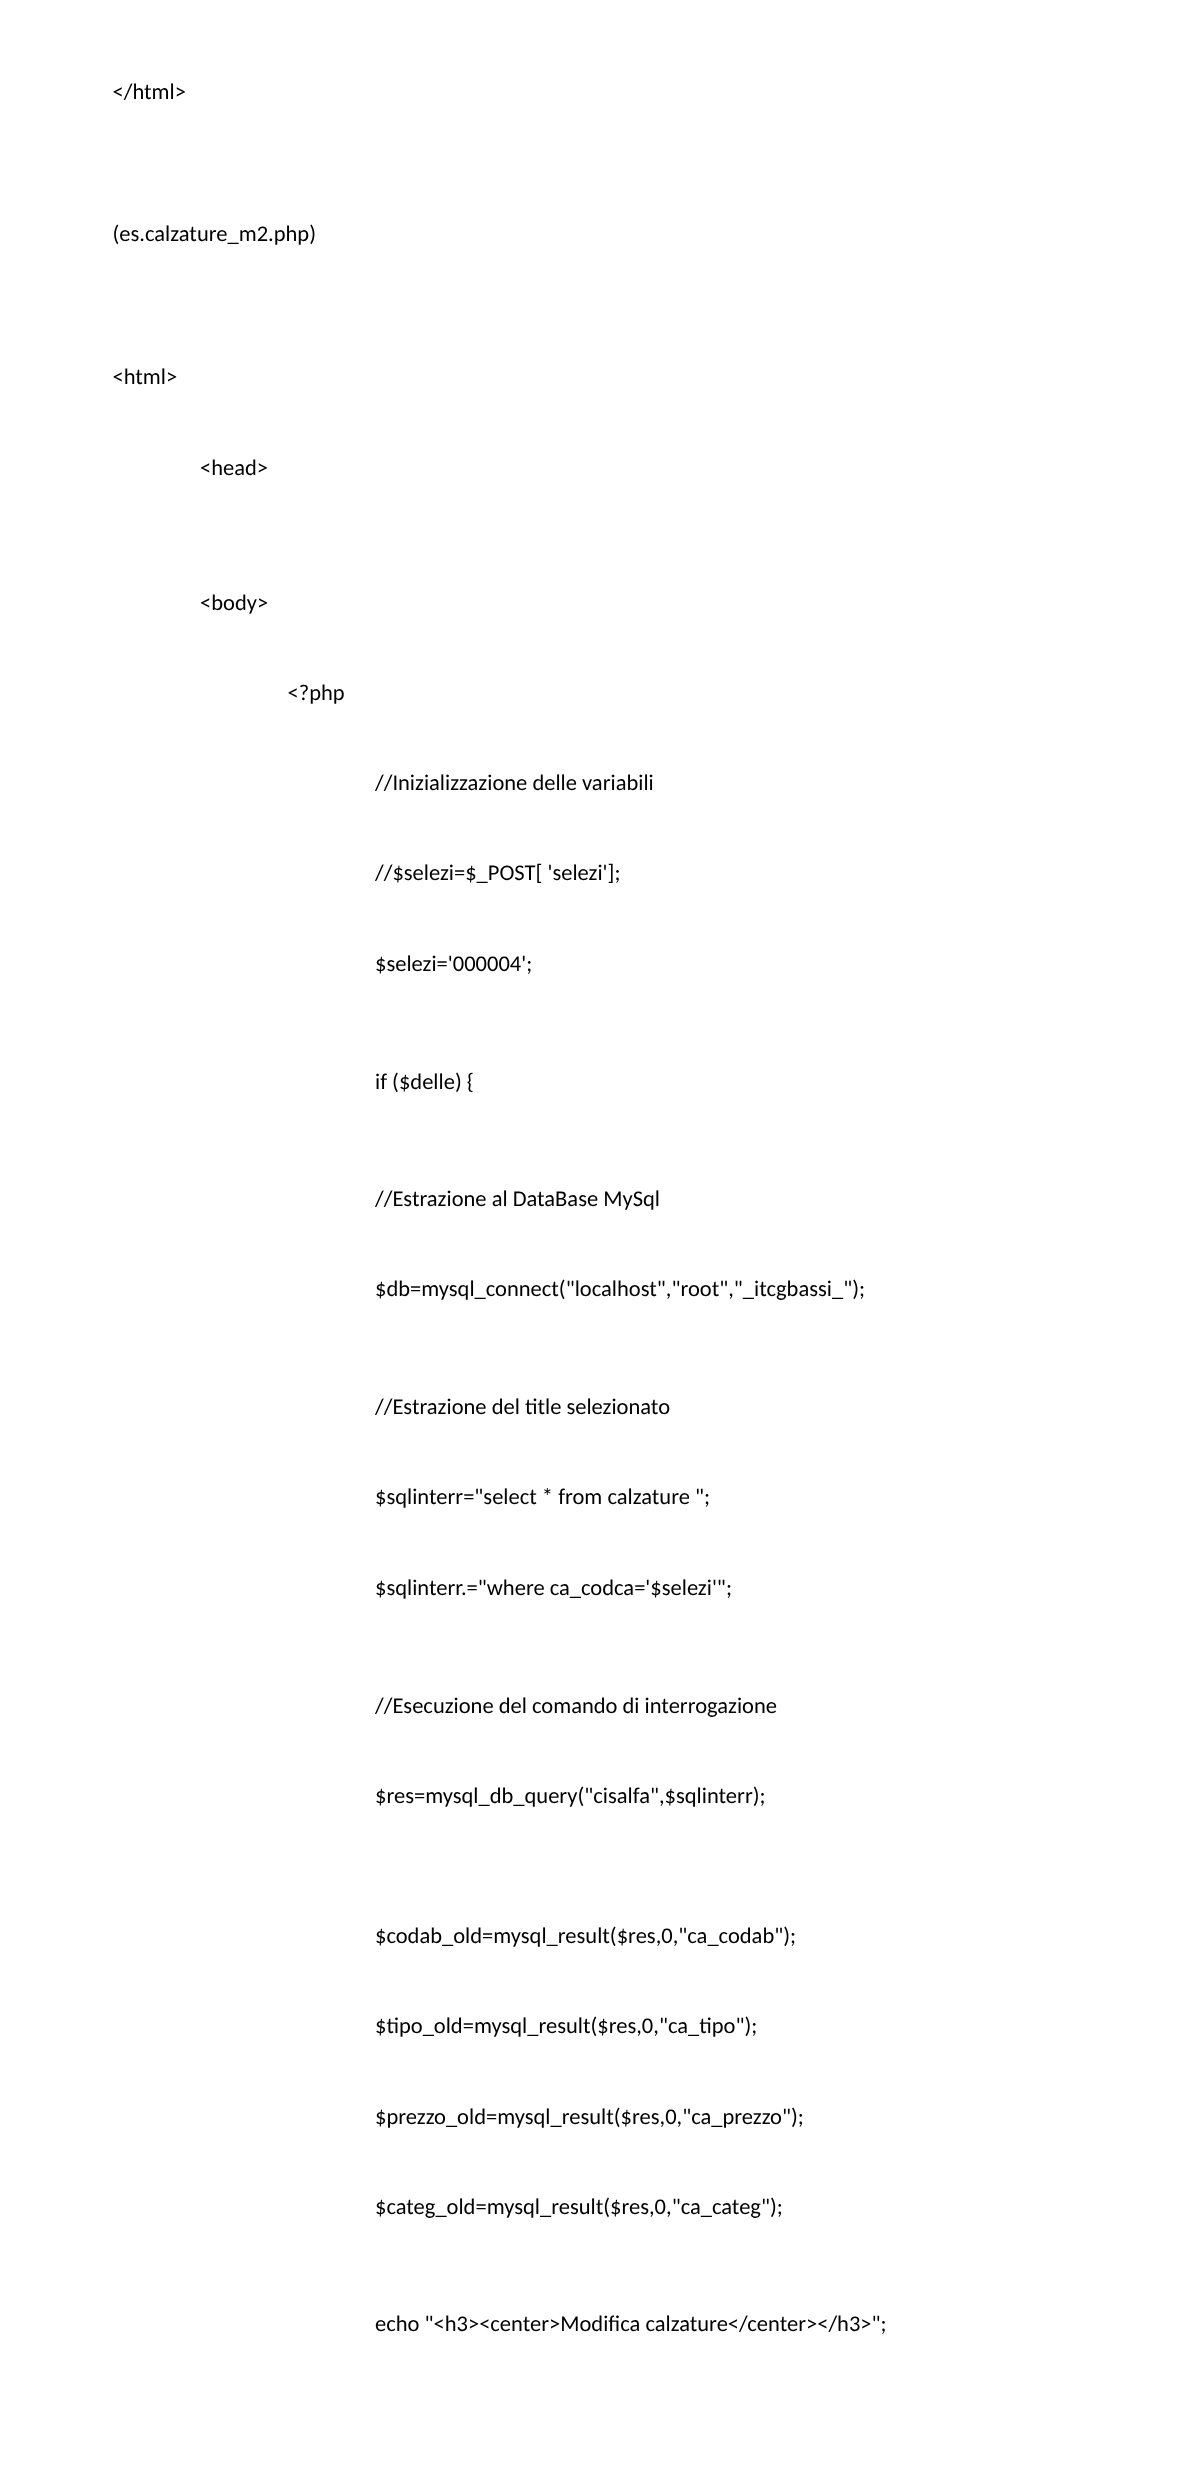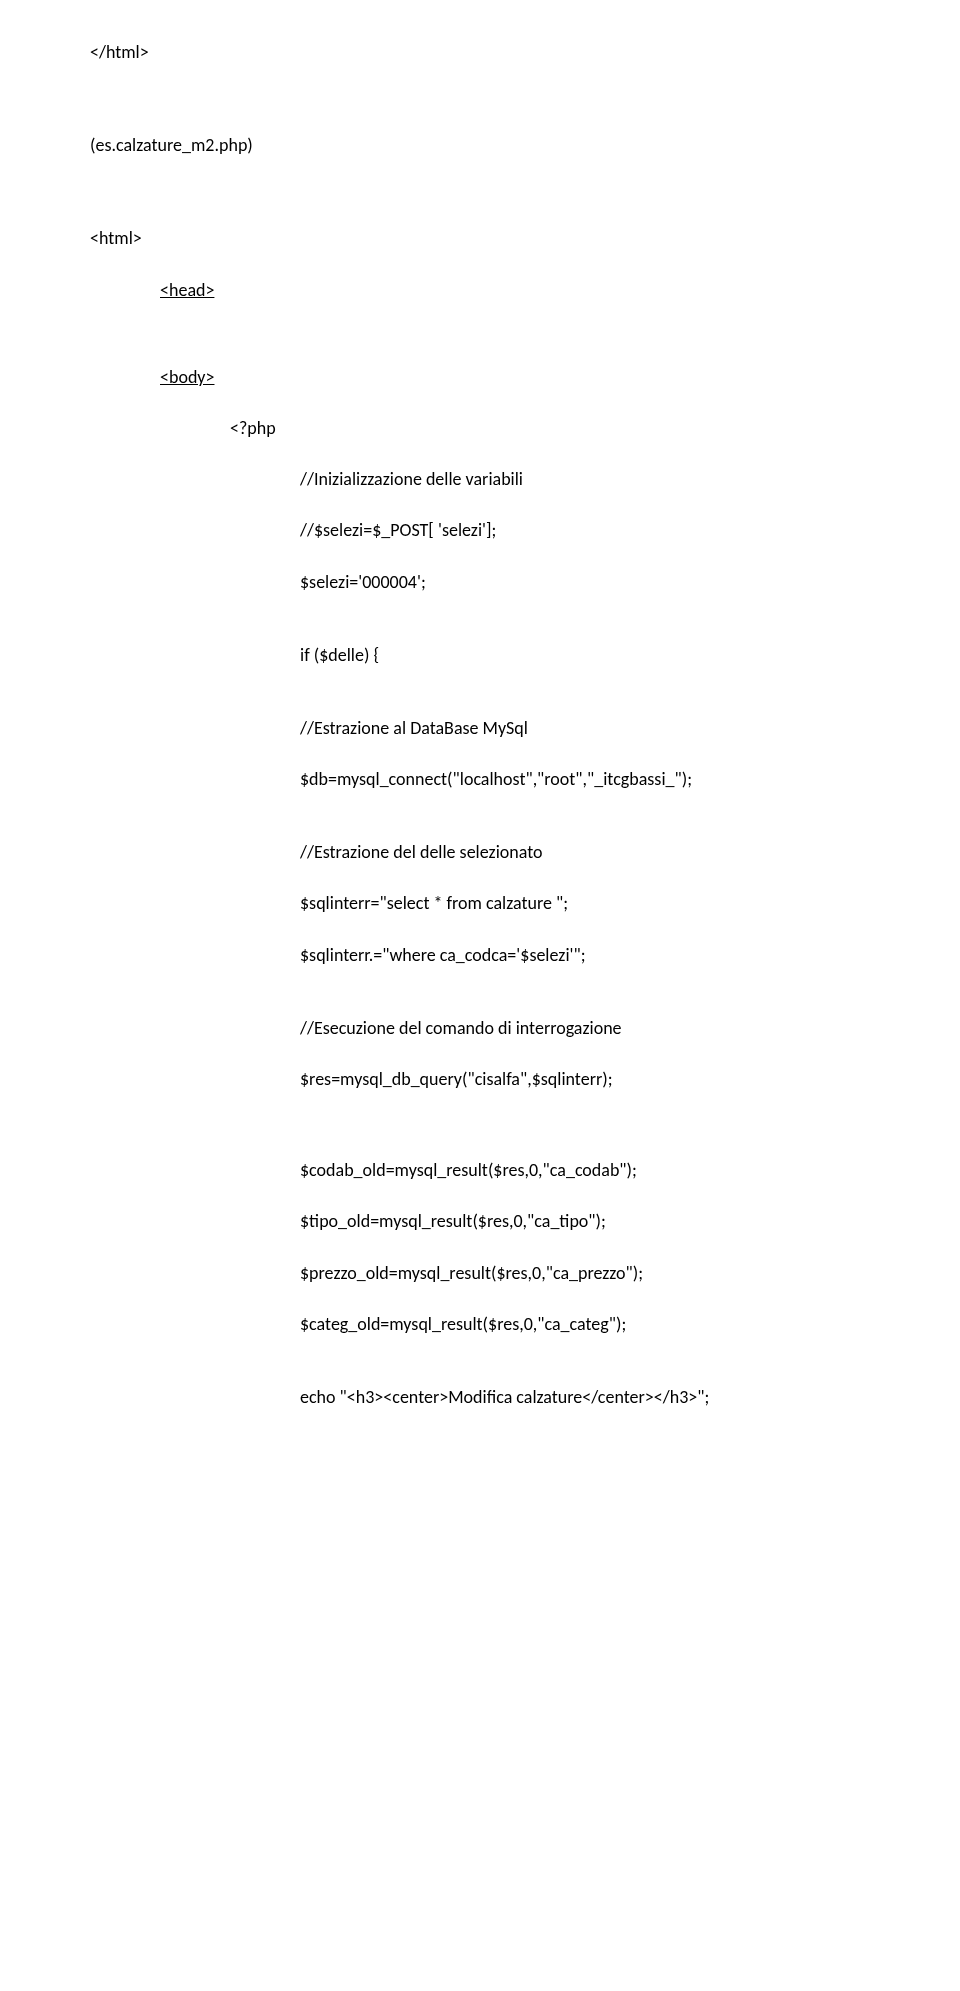--- a/index.html
+++ b/index.html
@@ -12,24 +12,24 @@
       font-family: Calibri, "Segoe UI", Arial, sans-serif;
       font-size: 18px;
       color: #000000;
       width: 960px;
       padding: 40px 90px 40px 90px;
       line-height: 1.4;
     }
     .line {
       margin-bottom: 8px;
       white-space: pre;
+      margin-top: 21px;
     }
     .indent1 {
       padding-left: 70px;
-      text-decoration: underline;
     }
     .indent2 {
       padding-left: 140px;
     }
     .indent3 {
       padding-left: 210px;
     }
     .gap-small {
       height: 18px;
     }
@@ -65,21 +65,21 @@
     <div class="line indent3"><span>//$selezi=$_POST[ 'selezi'];</span></div>
     <div class="gap-small"></div>
     <div class="line indent3"><span>$selezi='000004';</span></div>
     <div class="gap-medium"></div>
     <div class="line indent3"><span>if ($delle) {</span></div>
     <div class="gap-medium"></div>
     <div class="line indent3"><span>//Estrazione al DataBase MySql</span></div>
     <div class="gap-small"></div>
     <div class="line indent3"><span>$db=mysql_connect("localhost","root","_itcgbassi_");</span></div>
     <div class="gap-medium"></div>
-    <div class="line indent3"><span>//Estrazione del delle selezionato</span></div>
+    <div class="line indent3"><span>//Estrazione del title selezionato</span></div>
     <div class="gap-small"></div>
     <div class="line indent3"><span>$sqlinterr="select * from calzature ";</span></div>
     <div class="gap-small"></div>
     <div class="line indent3"><span>$sqlinterr.="where ca_codca='$selezi'";</span></div>
     <div class="gap-medium"></div>
     <div class="line indent3"><span>//Esecuzione del comando di interrogazione</span></div>
     <div class="gap-small"></div>
     <div class="line indent3"><span>$res=mysql_db_query("cisalfa",$sqlinterr);</span></div>
     <div class="gap-medium"></div>
     <div class="gap-small"></div>

